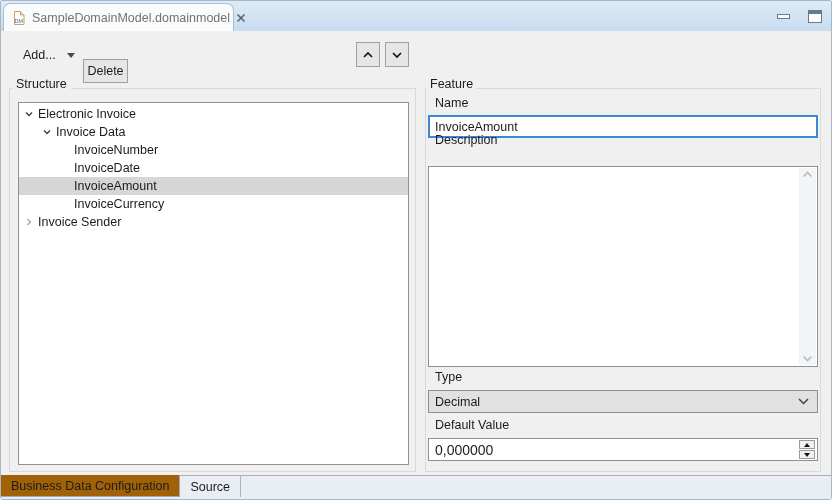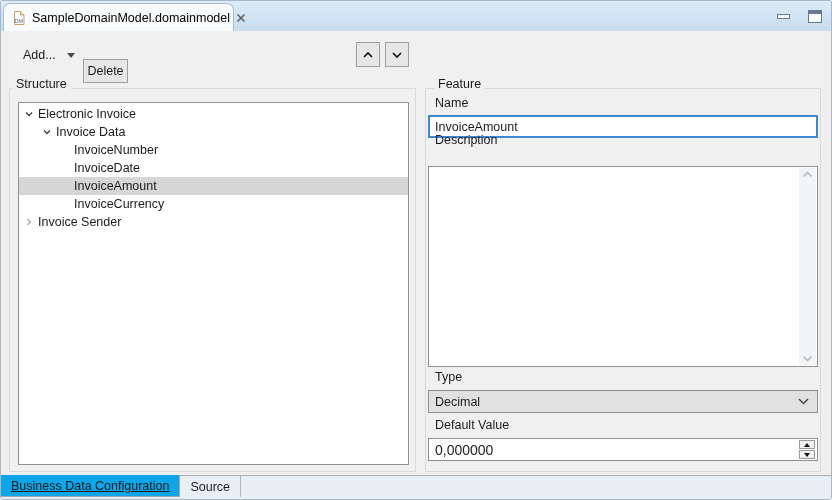--- a/index.html
+++ b/index.html
@@ -16,21 +16,21 @@
     position:absolute; top:0; left:0; right:0; height:30px;
     background:linear-gradient(#dcebf8,#c8ddef);
     border-bottom:1px solid #cfdeec;
   }
   .editor-tab {
     position:absolute; left:2px; top:2px; width:231px; height:28px;
     background:#fafbfc; border:1px solid #a6bed4; border-bottom:none;
     border-radius:7px 7px 0 0;
     display:flex; align-items:center; gap:6px; padding:0 9px 0 8px;
   }
-  .tab-title { flex:1; white-space:nowrap; color:#000000; }
+  .tab-title { flex:1; white-space:nowrap; color:#737373; }
   .icon-btn { display:flex; align-items:center; justify-content:center; cursor:default; }
   .winctrls { position:absolute; top:0; right:8px; height:30px; display:flex; align-items:center; gap:17px; }
 
   
   .add-btn {
     position:absolute; left:16px; top:42px; height:24px;
     display:flex; align-items:center; gap:11px; padding:0 6px;
   }
   .caret-down { width:0; height:0; border-left:4px solid transparent; border-right:4px solid transparent; border-top:5px solid #4a4a4a; }
   .push-btn {
@@ -40,21 +40,21 @@
   .delete-btn { left:82px; top:42px; width:45px; height:24px; }
   .move-up-btn { left:355px; top:41px; width:24px; height:25px; }
   .move-down-btn { left:384px; top:41px; width:24px; height:25px; }
 
   
   .group { position:absolute; border:1px solid #d9d9d9; }
   .structure-group { left:8px; top:87px; width:407px; height:384px; }
   .feature-group { left:424px; top:87px; width:396px; height:384px; }
   .group-label { position:absolute; top:-12px; background:#f0f0f0; padding:0 4px; line-height:15px; white-space:nowrap; }
   .structure-group .group-label { left:2px; }
-  .feature-group .group-label { left:8px; }
+  .feature-group .group-label { left:0; }
 
   
   .tree {
     position:absolute; left:8px; top:13px; width:391px; height:363px;
     background:#ffffff; border:1px solid #919191; overflow:hidden; padding-top:2px;
   }
   .tree-row { height:18px; display:flex; align-items:center; }
   .tree-row.selected { background:#d6d6d6; }
   .indent { flex:none; height:1px; }
   .chev-box { width:16px; flex:none; display:flex; align-items:center; justify-content:center; }
@@ -108,21 +108,21 @@
   .tri-up   { width:0; height:0; border-left:3px solid transparent; border-right:3px solid transparent; border-bottom:4px solid #141414; }
   .tri-down { width:0; height:0; border-left:3px solid transparent; border-right:3px solid transparent; border-top:4px solid #141414; }
 
   
   .bottom-strip { position:absolute; left:0; right:0; top:474px; bottom:0; background:#e9eef5; display:flex; }
   .bottom-strip::before { content:""; position:absolute; top:0; left:0; right:0; height:1px; background:#aeaeae; }
   .bottom-tab {
     position:relative; z-index:1; height:22px; display:flex; align-items:center;
     padding:0 10px; white-space:nowrap;
   }
-  .bottom-tab.active { background:#0ea5e9; border-right:1px solid #9fa9b4; border-bottom:1px solid #9fa9b4;text-decoration:underline; }
+  .bottom-tab.active { background:#a16207; border-right:1px solid #9fa9b4; border-bottom:1px solid #9fa9b4; }
   .bottom-tab.inactive { margin-top:1px; height:21px; background:transparent; border-right:1px solid #aab4bf; }
 </style>
 </head>
 <body>
 
 <div class="root">
 
   <div class="tabstrip">
     <div class="editor-tab">
       <span class="icon-btn">

